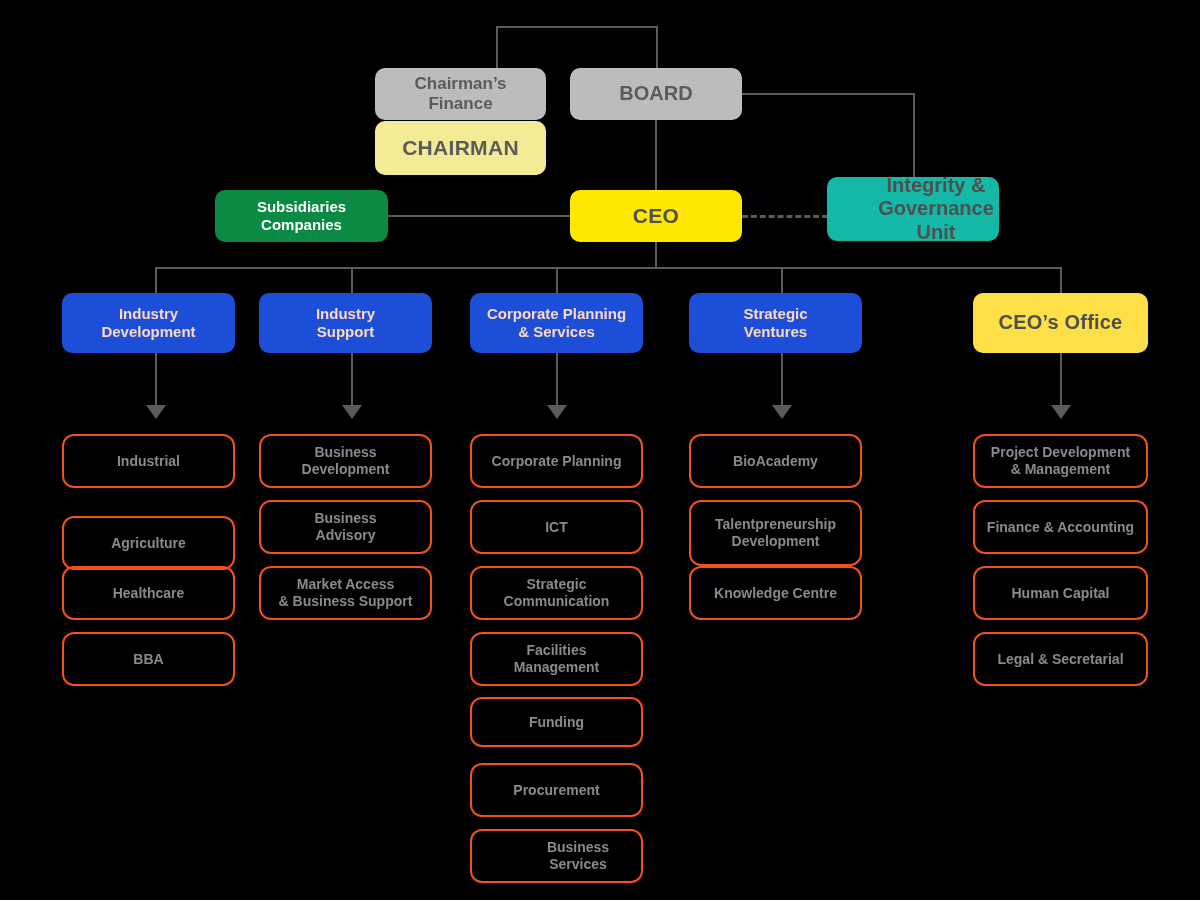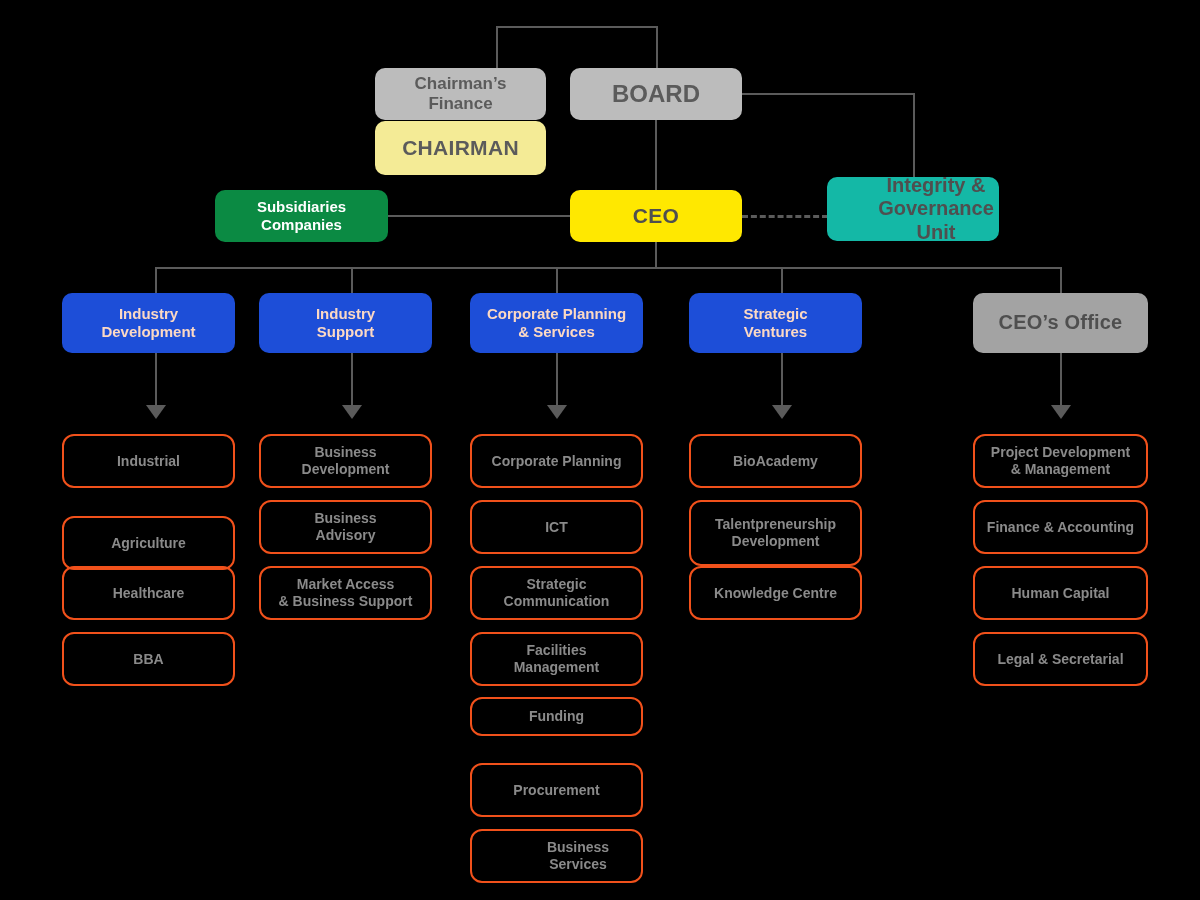--- a/index.html
+++ b/index.html
@@ -82,21 +82,21 @@
     font-size: 15px;
   }
   .style-peach {
     background: #14b8a6;
     color: #4f4f4f;
     font-weight: bold;
     font-size: 20px;
     padding-left: 46px;
   }
   .style-peach-lg {
-    background: #a3a3a3;
+    background: #fde047;
     color: #4f4f4f;
     font-weight: bold;
     font-size: 20px;
     letter-spacing: .2px;
   }
   .style-orange {
     background: #1d4ed8;
     color: #fcd9c4;
     font-weight: bold;
     font-size: 15px;
@@ -156,21 +156,21 @@
   </div>
 
   <div class="node style-grey" style="left:375px; top:68px; width:171px; height:52px;">
     <span class="lbl">Chairman’s Finance</span>
   </div>
 
   <div class="node style-yellow-pale" style="left:375px; top:121px; width:171px; height:54px;">
     <span class="lbl">CHAIRMAN</span>
   </div>
 
-  <div class="node style-grey" style="left:570px; top:68px; width:172px; height:52px; font-size:24px;">
+  <div class="node style-grey" style="left:570px; top:68px; width:172px; height:52px; font-size:20px;">
     <span class="lbl">BOARD</span>
   </div>
 
   <div class="node style-yellow" style="left:570px; top:190px; width:172px; height:52px;">
     <span class="lbl">CEO</span>
   </div>
 
   <div class="node style-green" style="left:215px; top:190px; width:173px; height:52px;">
     <span class="lbl multiline">Subsidiaries<br>Companies</span>
   </div>
@@ -218,21 +218,21 @@
     </div>
     <div class="node style-outline" style="left:470px; top:500px; width:173px; height:54px;">
       <span class="lbl multiline">ICT</span>
     </div>
     <div class="node style-outline" style="left:470px; top:566px; width:173px; height:54px;">
       <span class="lbl multiline">Strategic<br>Communication</span>
     </div>
     <div class="node style-outline" style="left:470px; top:632px; width:173px; height:54px;">
       <span class="lbl multiline">Facilities<br>Management</span>
     </div>
-    <div class="node style-outline" style="left:470px; top:697px; width:173px; height:39px;">
+    <div class="node style-outline" style="left:470px; top:697px; width:173px; height:50px;">
       <span class="lbl multiline">Funding</span>
     </div>
     <div class="node style-outline" style="left:470px; top:763px; width:173px; height:54px;">
       <span class="lbl multiline">Procurement</span>
     </div>
     <div class="node style-outline" style="left:470px; top:829px; width:173px; height:54px;padding-left:43px;">
       <span class="lbl multiline">Business Services</span>
     </div>
 
     <div class="node style-orange" style="left:689px; top:293px; width:173px; height:60px;">

